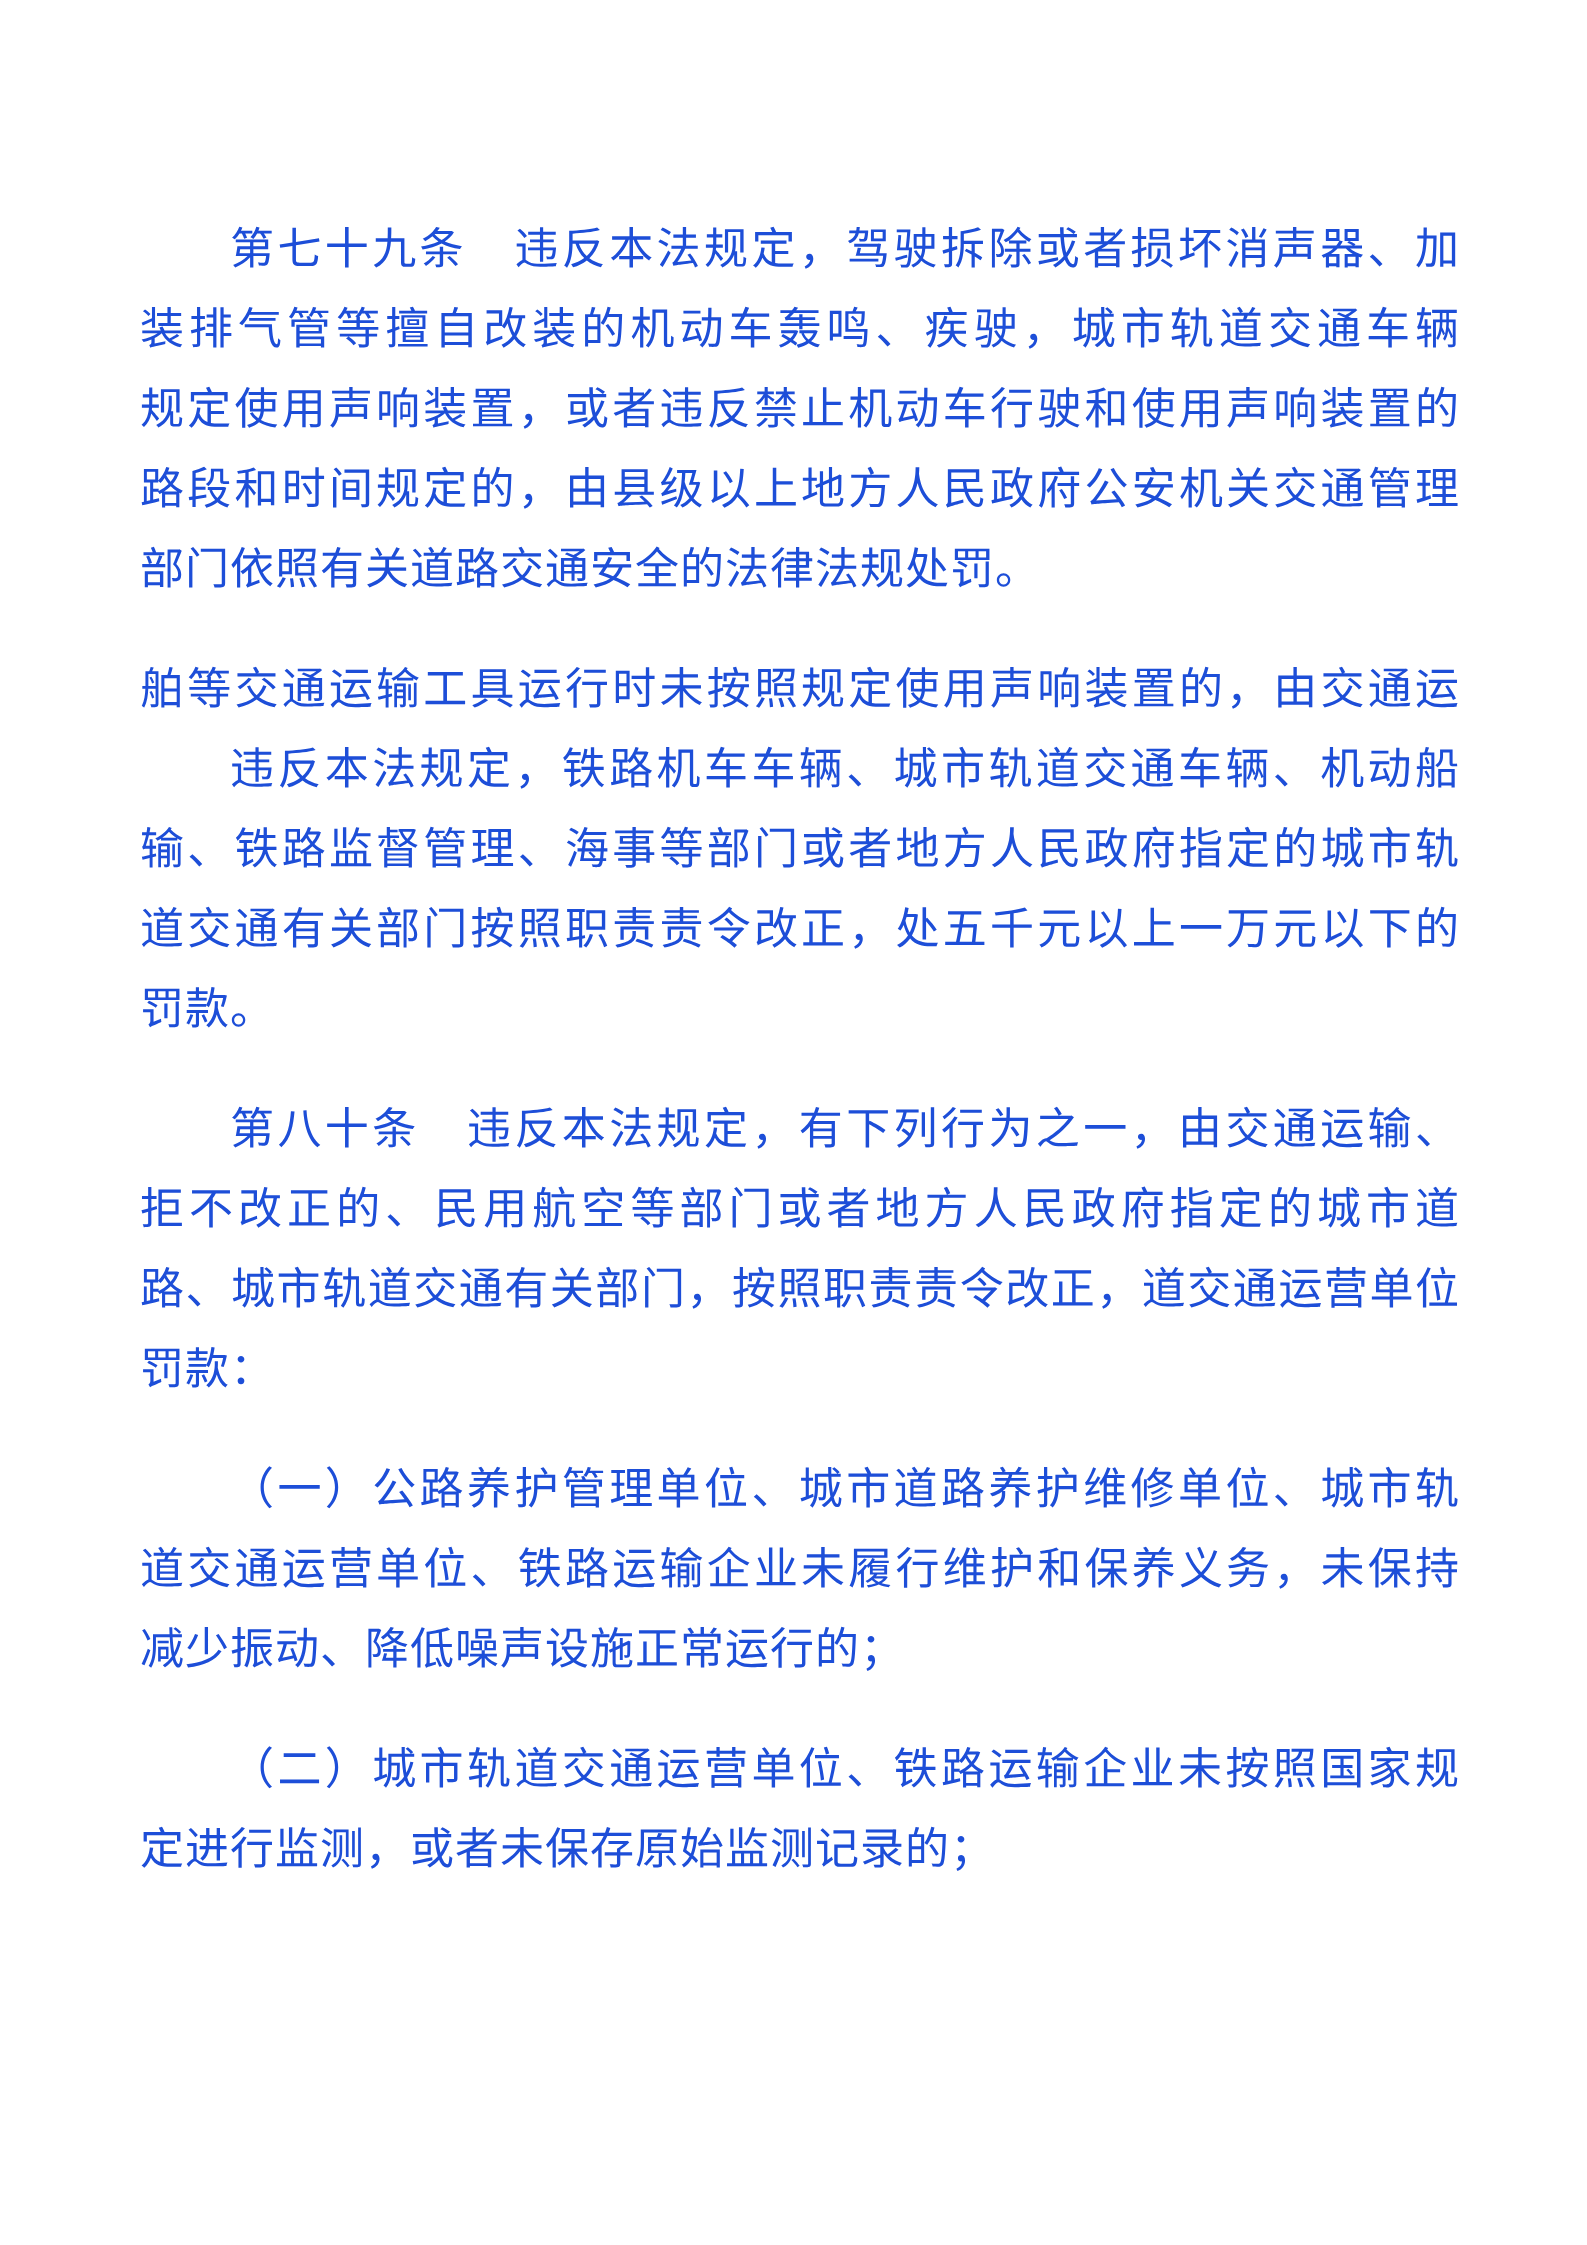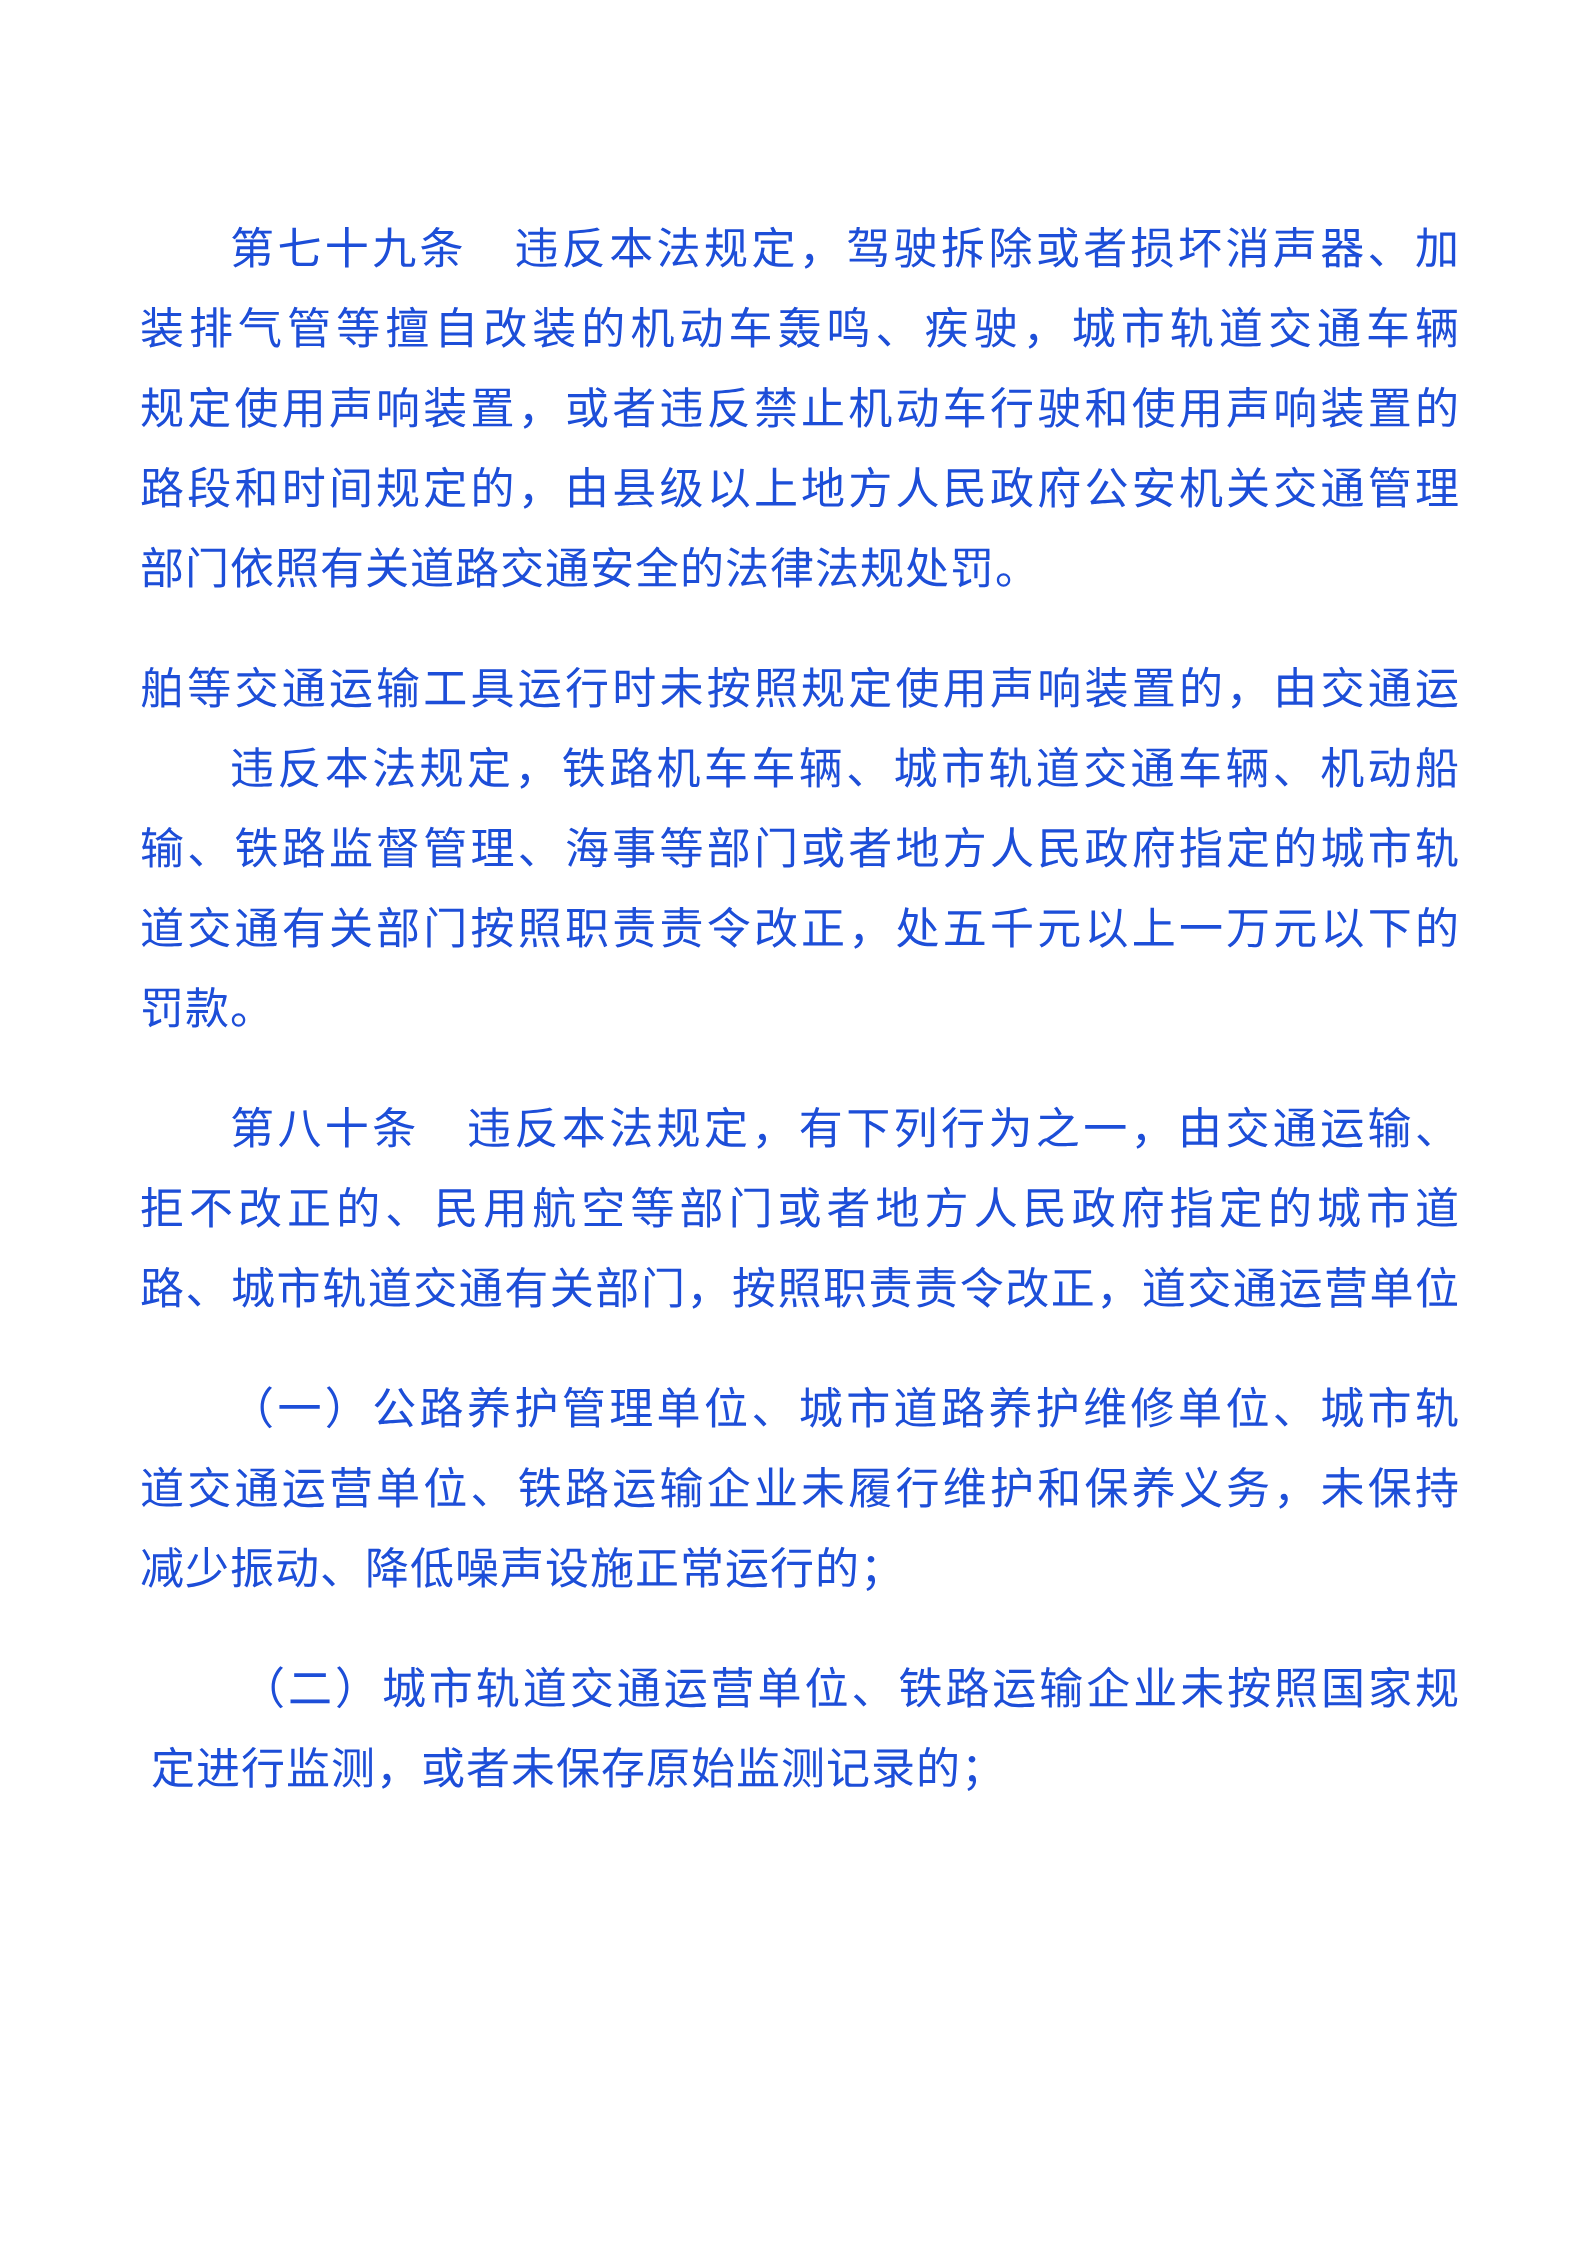--- a/index.html
+++ b/index.html
@@ -24,21 +24,20 @@
     left: 140px;
     top: 210px;
     width: 1320px;
     color: #1d4ed8;
   }
   .para {
     margin: 0 0 40px 0;
   }
   .para:last-child {
     margin-bottom: 0;
-    margin-left: 11px;
   }
   .line {
     font-size: 44px;
     line-height: 80px;
     letter-spacing: 1px;
     text-align: justify;
     text-align-last: justify;
     white-space: normal;
   }
   .line.first {
@@ -68,20 +67,21 @@
       <div class="line first full">违反本法规定，铁路机车车辆、城市轨道交通车辆、机动船</div>
       <div class="line full">输、铁路监督管理、海事等部门或者地方人民政府指定的城市轨</div>
       <div class="line full">道交通有关部门按照职责责令改正，处五千元以上一万元以下的</div>
       <div class="line last">罚款。</div>
     </div>
 
     <div class="para">
       <div class="line first full">第八十条　违反本法规定，有下列行为之一，由交通运输、</div>
       <div class="line full">拒不改正的、民用航空等部门或者地方人民政府指定的城市道</div>
       <div class="line full">路、城市轨道交通有关部门，按照职责责令改正，道交通运营单位</div>
+      <div class="line last">罚款：</div>
     </div>
 
     <div class="para">
       <div class="line first full">（一）公路养护管理单位、城市道路养护维修单位、城市轨</div>
       <div class="line full">道交通运营单位、铁路运输企业未履行维护和保养义务，未保持</div>
       <div class="line last">减少振动、降低噪声设施正常运行的；</div>
     </div>
 
     <div class="para">
       <div class="line first full">（二）城市轨道交通运营单位、铁路运输企业未按照国家规</div>

